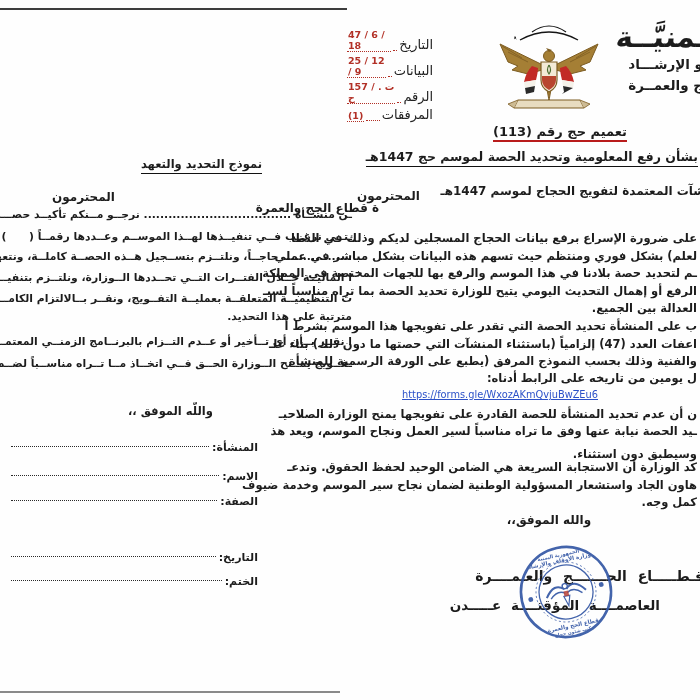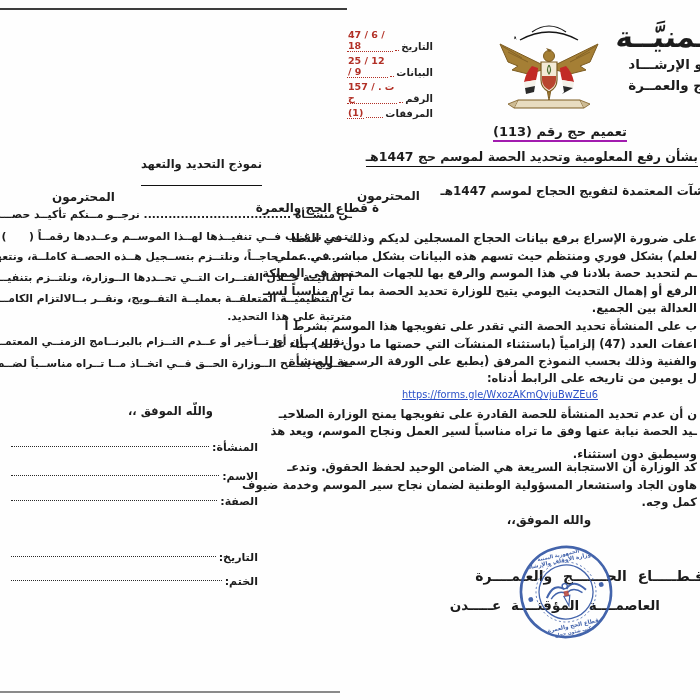--- a/index.html
+++ b/index.html
@@ -7,53 +7,53 @@
           font-family:"DejaVu Sans",sans-serif;color:#1c1c1c;direction:rtl;}
   .abs{position:absolute;}
   .nw{white-space:nowrap;}
 
   
   .top-rule{position:absolute;top:8px;left:0;right:0;margin-right:353px;height:2px;background:#3d3d3d;}
   .bottom-rule{position:absolute;top:691px;left:0;right:0;margin-right:360px;height:2px;background:#8a8a8a;}
 
   .meta{position:absolute;top:29px;right:267px;width:86px;}
   .meta-row{display:flex;align-items:flex-end;margin-bottom:3px;direction:rtl;}
-  .meta-label{font-size:10px;font-weight:bold;color:#222;flex:0 0 auto;}
+  .meta-label{font-size:13px;font-weight:normal;color:#222;flex:0 0 auto;}
   .meta-dots{flex:1;border-bottom:1.5px dotted #b23026;margin:0 2px 1px 2px;min-width:4px;}
   .meta-value{font-size:9.5px;font-weight:bold;color:#b23026;direction:ltr;unicode-bidi:isolate;
               border-bottom:1.5px dotted #b23026;padding:0 1px;}
 
   .lh1{position:absolute;top:20px;right:-6px;font-size:29px;font-weight:bold;white-space:nowrap;
        transform:skewX(-6deg);letter-spacing:1px;}
   .lh2{position:absolute;top:56px;right:-3px;font-size:13.5px;font-weight:bold;white-space:nowrap;}
   .lh3{position:absolute;top:77px;right:-3px;font-size:13.5px;font-weight:bold;white-space:nowrap;}
 
   .ltr-title{position:absolute;top:124px;left:430px;width:260px;text-align:center;font-size:13px;font-weight:bold;}
-  .ltr-title span{border-bottom:2px solid #a21caf;padding-bottom:1px;}
+  .ltr-title span{border-bottom:2px solid #b91c1c;padding-bottom:1px;}
   .ltr-sub{position:absolute;top:149px;right:2px;font-size:12.5px;font-weight:bold;white-space:nowrap;}
   .ltr-sub span{border-bottom:1.8px solid #111;padding-bottom:2px;}
 
   .addr-to-r{position:absolute;top:184px;right:-10px;font-size:12px;font-weight:bold;white-space:nowrap;}
   .addr-hon-r{position:absolute;top:189px;left:357px;font-size:12px;font-weight:bold;white-space:nowrap;}
 
   .ln{position:absolute;right:3px;white-space:nowrap;font-weight:bold;font-size:11.5px;direction:rtl;}
   .link-line{position:absolute;top:383px;left:448px;width:150px;text-align:center;}
   .link-line a{font-size:9.8px;color:#2b50c8;text-decoration:underline;direction:ltr;unicode-bidi:isolate;
                font-family:"DejaVu Sans",sans-serif;}
   .closing-r{position:absolute;top:513px;left:503px;width:92px;text-align:center;
              font-size:12px;font-weight:bold;white-space:nowrap;}
   .sig1{position:absolute;top:568px;right:-4px;font-size:14px;font-weight:bold;white-space:nowrap;word-spacing:6px;}
   .sig2{position:absolute;top:597px;right:40px;font-size:13.5px;font-weight:bold;white-space:nowrap;word-spacing:5px;}
 
   .stamp{position:absolute;top:532px;left:506px;width:120px;height:120px;transform:rotate(-12deg);opacity:.92;}
 
   
   .frm-title{position:absolute;top:157px;left:146px;width:116px;text-align:center;
              font-size:11.5px;font-weight:bold;white-space:nowrap;}
-  .frm-title span{border-bottom:1.8px solid #111;padding-bottom:14px;}
+  .frm-title span{border-bottom:1.8px solid #111;padding-bottom:2px;}
   .addr-to-f{position:absolute;top:186px;right:321px;font-size:12px;font-weight:bold;white-space:nowrap;margin-top:15px;}
   .addr-hon-f{position:absolute;top:190px;left:52px;font-size:12px;font-weight:bold;white-space:nowrap;}
   .fl{position:absolute;right:348px;white-space:nowrap;font-weight:bold;font-size:10.8px;direction:rtl;}
   .closing-f{position:absolute;top:404px;left:128px;font-size:11.5px;font-weight:bold;white-space:nowrap;}
   .frow{position:absolute;left:8px;width:250px;display:flex;direction:rtl;align-items:center;height:14px;}
   .frow .flabel{font-size:11px;font-weight:bold;flex:0 0 auto;}
   .frow .fdots{flex:1;border-bottom:1.8px dotted #2a2a2a;margin:0 3px 2px 3px;}
 </style>
 </head>
 <body>

